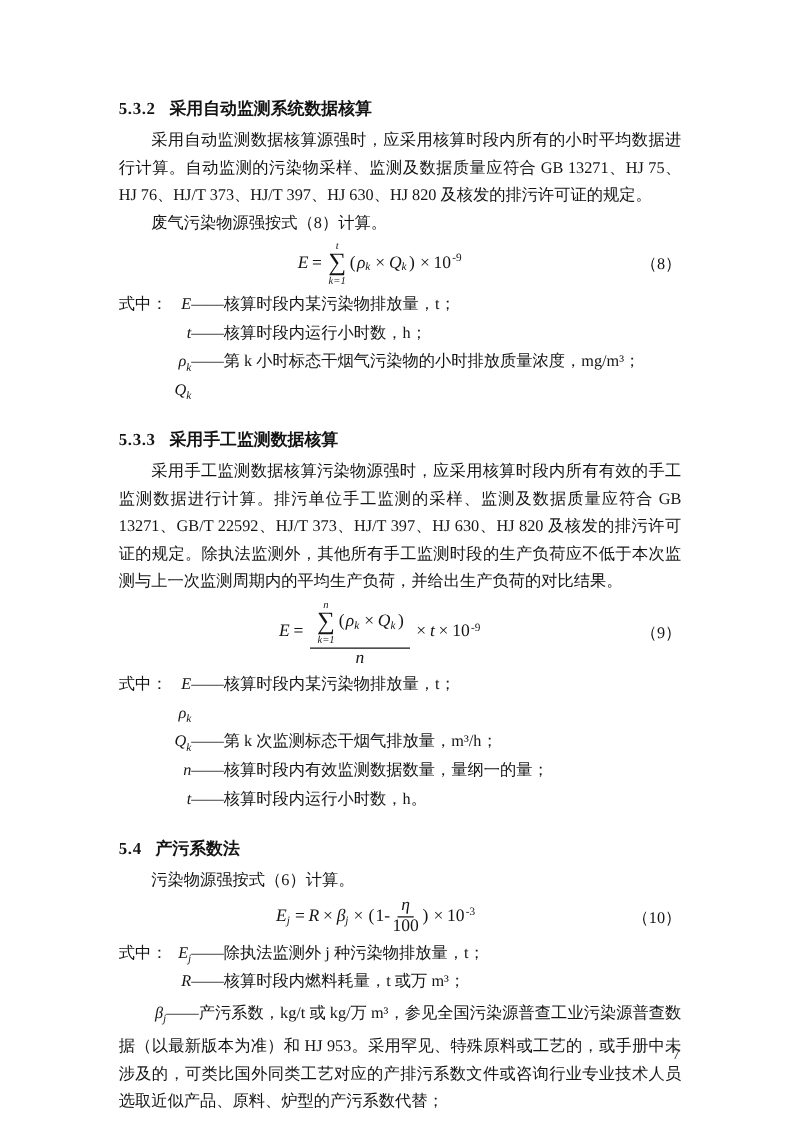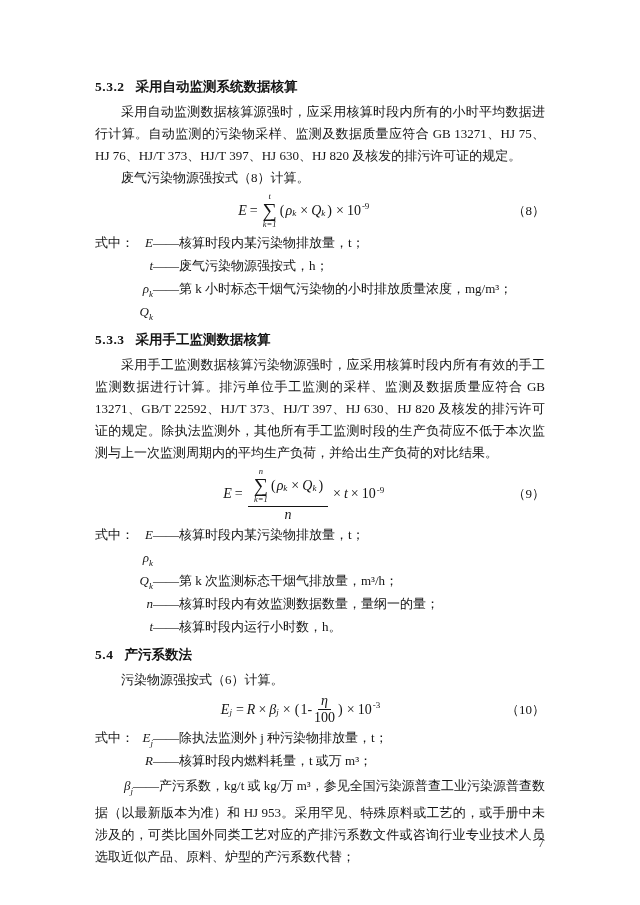--- a/index.html
+++ b/index.html
@@ -20,21 +20,21 @@
   
   .heading {
     margin:0 0 5px 0;
     font-size:13.5px;
     font-weight:bold;
     line-height:19px;
     white-space:nowrap;
   }
   .heading .num { font-family:"Liberation Serif",serif; margin-right:11px; letter-spacing:.5px; }
   .heading .ttl { font-family:"Liberation Sans","DejaVu Sans",sans-serif; }
-  .sect { margin-top:4px; }
+  .sect { margin-top:16px; }
   
   p.para {
     margin:0;
     line-height:22px;
     text-align:justify;
     text-indent:26px;
   }
   p.intro {
     margin:0;
     line-height:22px;
@@ -147,21 +147,21 @@
 
     <div class="defs">
       <div class="def-row">
         <span class="def-lab">式中：</span>
         <span class="def-sym"><span>E</span><sub></sub></span>
         <span class="def-txt">——核算时段内某污染物排放量，t；</span>
       </div>
       <div class="def-row">
         <span class="def-lab"></span>
         <span class="def-sym"><span>t</span><sub></sub></span>
-        <span class="def-txt">——废气污染物源强按式，h；</span>
+        <span class="def-txt">——核算时段内运行小时数，h；</span>
       </div>
       <div class="def-row">
         <span class="def-lab"></span>
         <span class="def-sym"><span>ρ</span><sub>k</sub></span>
         <span class="def-txt">——第 k 小时标态干烟气污染物的小时排放质量浓度，mg/m³；</span>
       </div>
       <div class="def-row">
         <span class="def-lab"></span>
         <span class="def-sym"><span>Q</span><sub>k</sub></span>
       </div>

